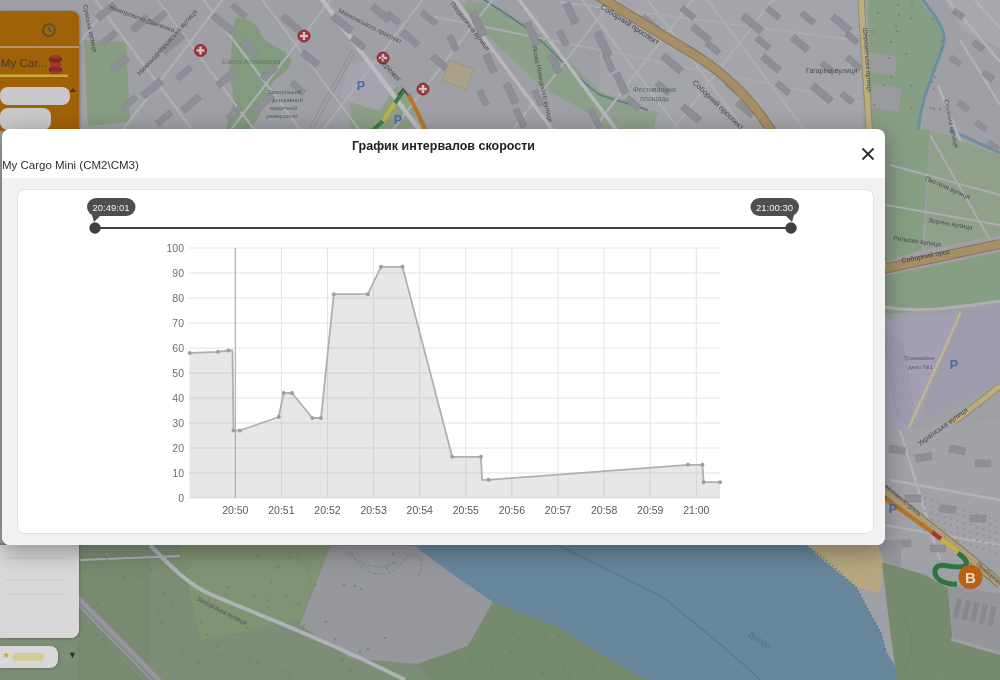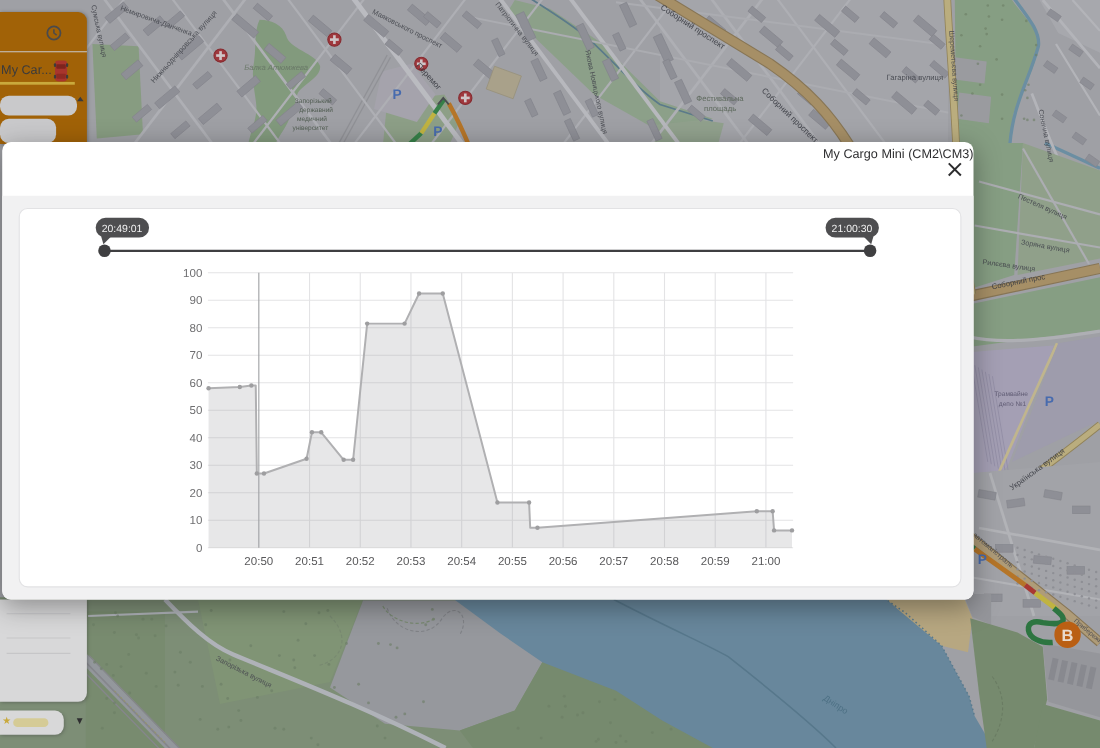--- a/index.html
+++ b/index.html
@@ -507,21 +507,22 @@
     <line x1="6" y1="49" x2="64" y2="49" stroke="#c6c6c8" stroke-width="1"></line>
   </svg>
 </div>
 <div class="abs" style="left:0;top:646px;width:58px;height:22px;background:#d8d8d9;border-radius:0 8px 8px 0;box-shadow:1px 1px 3px rgba(60,60,60,.35)">
   <div style="color:#c9a93c;font-size:9px;padding:4px 0 0 2px">★</div>
   <div style="position:absolute;left:12px;top:7px;width:32px;height:8px;background:#d5cb96;border-radius:4px"></div>
 </div>
 <div class="abs" style="left:68px;top:650px;color:#2e2e30;font-size:9px">▼</div>
 
 <div class="abs" style="left:2px;top:129px;width:883px;height:416px;background:#ffffff;border-radius:8px;box-shadow:0 6px 24px rgba(0,0,0,.35)">
-  <div style="text-align:right;padding-top:6px;font-size:11.5px;color:#2e2e30">My Cargo Mini (CM2\CM3)</div>
+  <div style="text-align:center;padding-top:10px;font-size:12.5px;font-weight:bold;color:#222224">График интервалов скорости</div>
+  <div style="text-align:left;padding-top:6px;font-size:11.5px;color:#2e2e30">My Cargo Mini (CM2\CM3)</div>
   <svg width="14" height="14" style="position:absolute;left:859px;top:18px">
     <line x1="1.5" y1="1.5" x2="12.5" y2="12.5" stroke="#2c2c2e" stroke-width="1.8"></line>
     <line x1="12.5" y1="1.5" x2="1.5" y2="12.5" stroke="#2c2c2e" stroke-width="1.8"></line>
   </svg>
   <div class="abs" style="left:0;top:49px;width:883px;height:367px;background:#f1f1f2;border-radius:0 0 8px 8px">
     <div class="abs" style="left:15px;top:11px;width:855px;height:343px;background:#fff;border:1px solid #e2e2e4;border-radius:8px"></div>
   </div>
 </div>
 
 <svg width="1000" height="680" class="abs" style="left:0;top:0" font-family="Liberation Sans, sans-serif">

